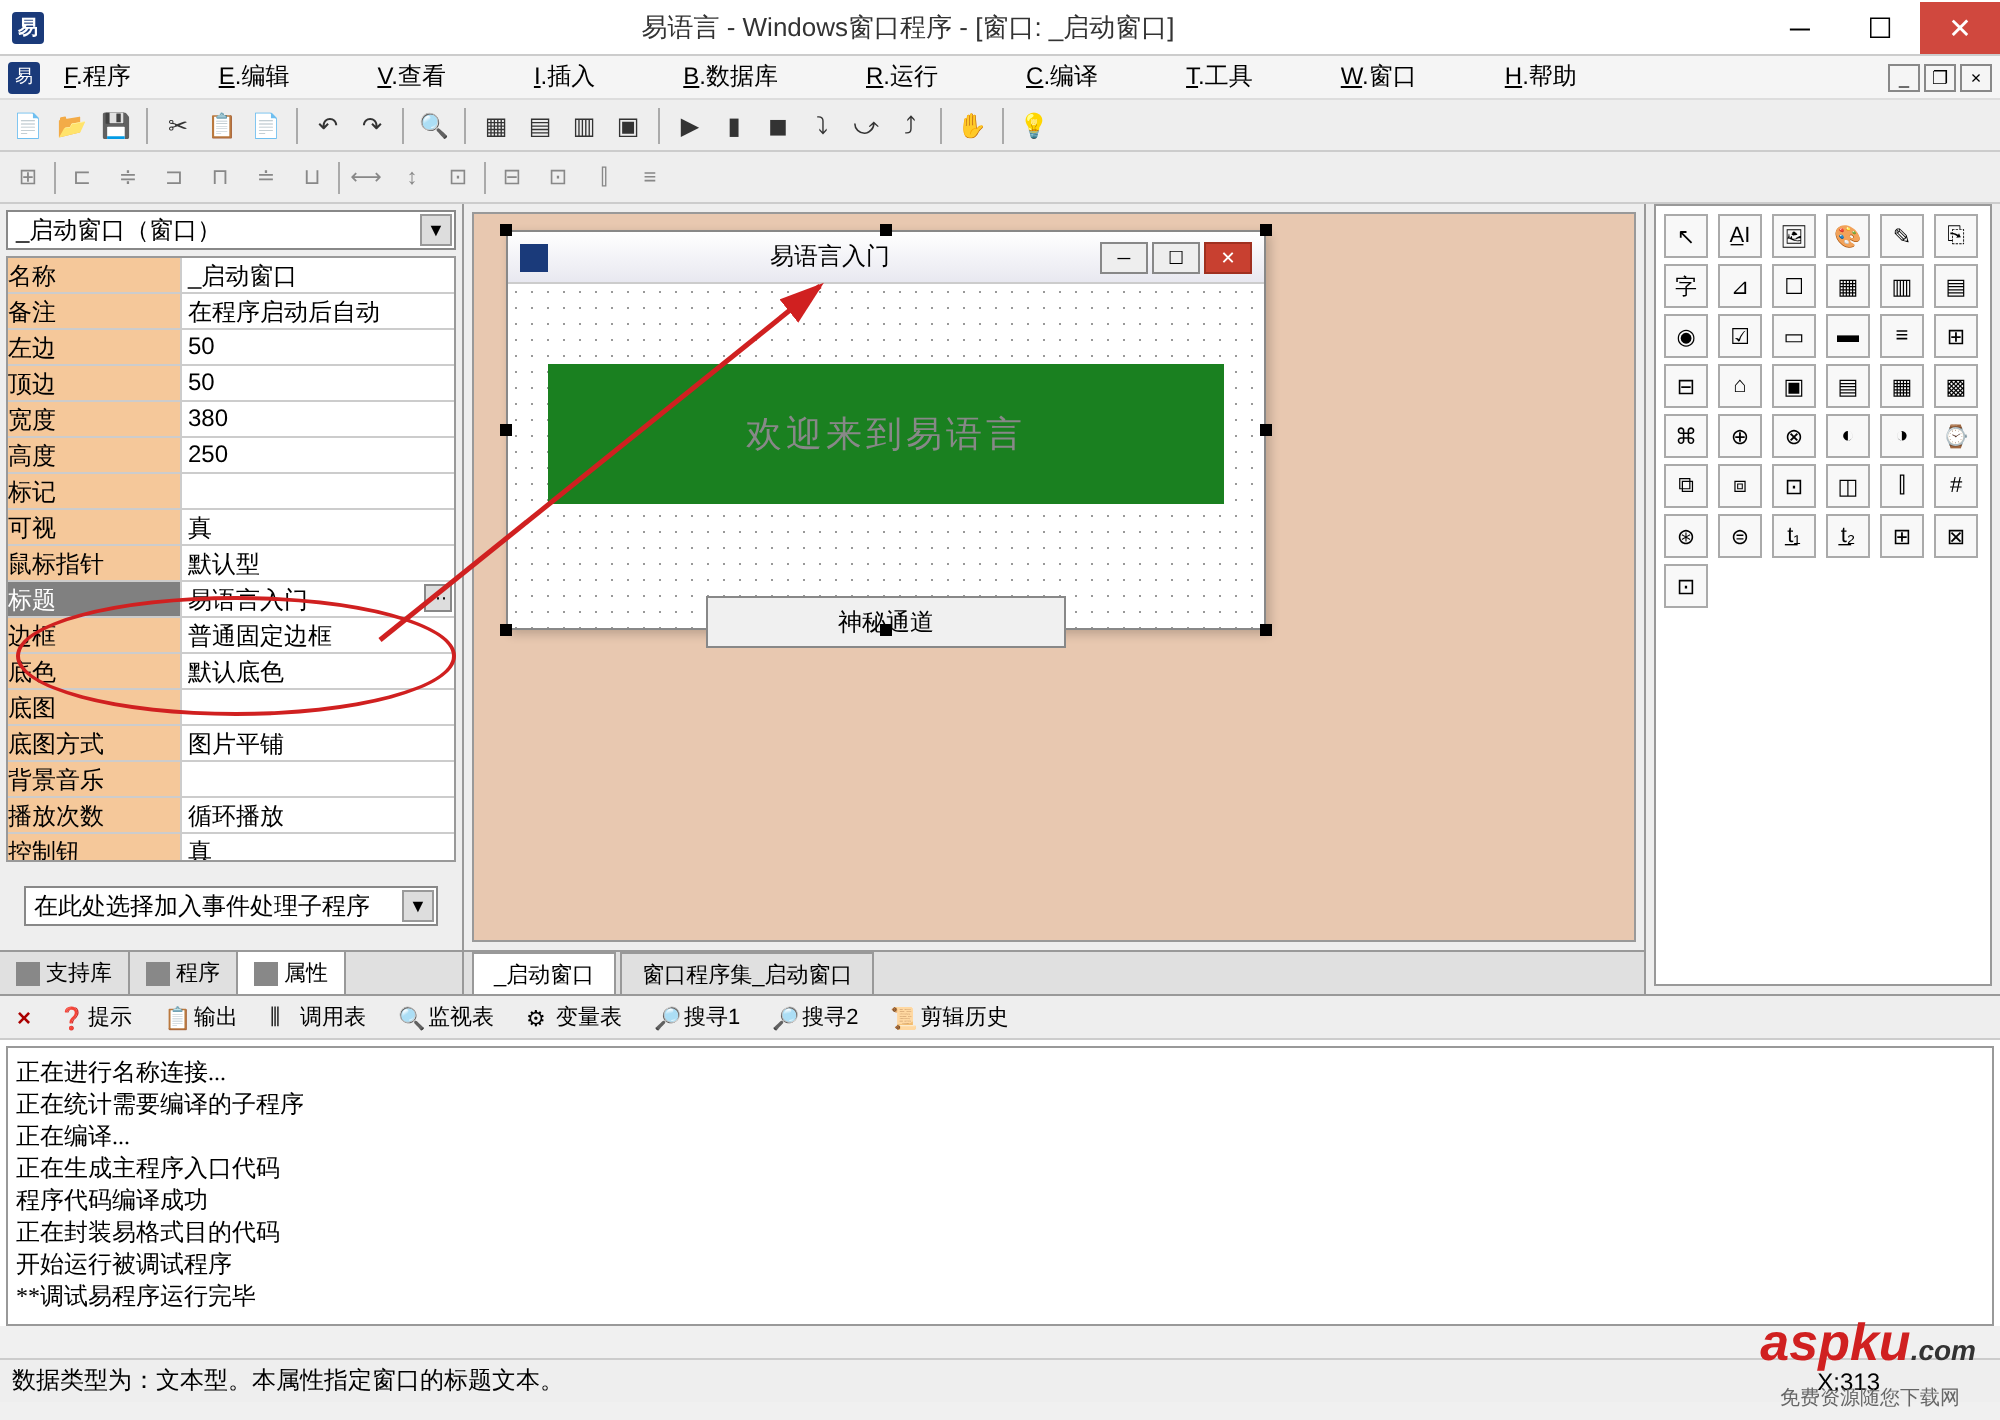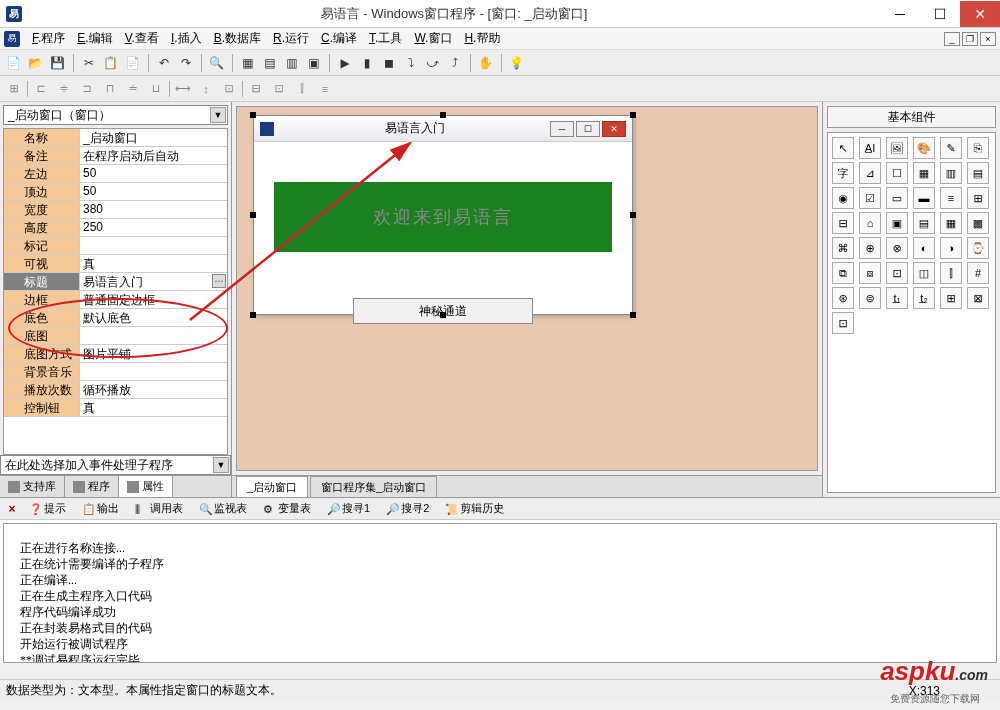--- a/index.html
+++ b/index.html
@@ -22,26 +22,26 @@
 .toolbar .tbtn { width: 20px; height: 20px; border: 1px solid transparent; display: flex; align-items: center; justify-content: center; font-size: 12px; cursor: pointer; color: #333; }
 .toolbar .sep { width: 1px; height: 18px; background: #aaa; margin: 0 3px; }
 .toolbar2 { background: #eee; height: 26px; display: flex; align-items: center; padding: 0 4px; border-bottom: 1px solid #ccc; gap: 3px; }
 .toolbar2 .tbtn { width: 20px; height: 20px; display: flex; align-items: center; justify-content: center; font-size: 11px; color: #888; cursor: pointer; }
 .mainarea { display: flex; height: 395px; }
 .leftpanel { width: 232px; background: #eee; border-right: 1px solid #999; display: flex; flex-direction: column; }
 .propdrop { margin: 3px; border: 1px solid #888; background: #fff; height: 20px; display: flex; align-items: center; padding: 0 4px; font-size: 12px; position: relative; }
 .propdrop .ddbtn { position: absolute; right: 1px; width: 16px; height: 16px; background: #ddd; border: 1px solid #999; display: flex; align-items: center; justify-content: center; font-size: 9px; }
 .proptable { flex: 1; margin: 0 3px; border: 1px solid #999; overflow-y: auto; background: #fff; }
 .proprow { display: flex; border-bottom: 1px solid #ccc; height: 18px; }
-.proprow .pname { width: 76px; background: #f5c89a; border-right: 1px solid #ccc; padding: 1px 20px; font-size: 12px; overflow: hidden; white-space: nowrap; }
+.proprow .pname { width: 87px; background: #f5c89a; border-right: 1px solid #ccc; padding: 1px 0; font-size: 12px; overflow: hidden; white-space: nowrap; }
 .proprow .pval { flex: 1; padding: 1px 3px; font-size: 12px; overflow: hidden; white-space: nowrap; position: relative; }
 .proprow.selected .pname { background: #808080; color: #fff; }
 .proprow.selected .pval { background: #fff; }
 .proprow .editbtn { position: absolute; right: 1px; top: 1px; width: 14px; height: 14px; background: #ddd; border: 1px solid #888; font-size: 9px; display: flex; align-items: center; justify-content: center; }
-.eventdrop { margin: 0; border: 1px solid #888; background: #fff; height: 20px; display: flex; align-items: center; padding: 0 4px; font-size: 12px; position: relative; }
+.eventdrop { margin: 12px; border: 1px solid #888; background: #fff; height: 20px; display: flex; align-items: center; padding: 0 4px; font-size: 12px; position: relative; }
 .eventdrop .ddbtn { position: absolute; right: 1px; width: 16px; height: 16px; background: #ddd; border: 1px solid #999; display: flex; align-items: center; justify-content: center; font-size: 9px; }
 .lefttabs { height: 22px; display: flex; background: #e0e0e0; border-top: 1px solid #999; }
 .lefttabs .ltab { padding: 3px 8px; border-right: 1px solid #999; font-size: 11px; display: flex; align-items: center; gap: 3px; cursor: pointer; justify-content: space-between; }
 .lefttabs .ltab.active { background: #fff; }
 .lefttabs .licon { width: 12px; height: 12px; background: #888; }
 .center { flex: 1; display: flex; flex-direction: column; background: #eee; }
 .designarea { flex: 1; background: #e8c8b0; margin: 4px; border: 1px solid #999; position: relative; overflow: hidden; }
 .formpreview { position: absolute; left: 16px; top: 8px; width: 380px; background: #fff; border: 1px solid #888; box-shadow: 2px 2px 5px rgba(0,0,0,0.2); }
 .formpreview::before, .formpreview::after { content: ''; position: absolute; width: 6px; height: 6px; background: #000; }
 .formpreview::before { top: -4px; left: 50%; margin-left: -3px; }
@@ -61,21 +61,21 @@
 .centertabs .ctab.active { background: #fff; }
 .rightpanel { width: 178px; background: #eee; border-left: 1px solid #999; display: flex; flex-direction: column; }
 .rphead { height: 22px; border: 1px solid #999; margin: 4px; display: flex; align-items: center; justify-content: center; font-size: 12px; background: #f5f5f5; }
 .palette { flex: 1; margin: 0 4px 4px; border: 1px solid #999; background: #fff; padding: 4px; display: grid; grid-template-columns: repeat(6, 1fr); gap: 3px; align-content: start; }
 .pitem { width: 22px; height: 22px; border: 1px solid #aaa; display: flex; align-items: center; justify-content: center; font-size: 11px; background: #f8f8f8; cursor: pointer; }
 .bottomarea { border-top: 1px solid #999; background: #fff; }
 .bottomtabs { height: 22px; display: flex; align-items: center; background: #eee; border-bottom: 1px solid #ccc; padding: 0 4px; gap: 2px; }
 .bottomtabs .xbtn { width: 16px; height: 16px; display: flex; align-items: center; justify-content: center; font-weight: bold; color: #a00; cursor: pointer; }
 .bottomtabs .btab { padding: 2px 6px; font-size: 11px; display: flex; align-items: center; gap: 3px; border: 1px solid transparent; cursor: pointer; }
 .bottomtabs .bicon { width: 12px; height: 12px; display: inline-block; }
-.output { height: 140px; margin: 3px; border: 1px solid #999; padding: 16px; font-size: 12px; line-height: 16px; overflow: auto; background: #fff; font-family: SimSun; }
+.output { height: 140px; margin: 3px; border: 1px solid #999; padding: 4px; font-size: 12px; line-height: 16px; overflow: auto; background: #fff; font-family: SimSun; }
 .statusbar { height: 22px; background: #eee; border-top: 1px solid #ccc; display: flex; align-items: center; padding: 0 6px; font-size: 12px; position: relative; margin-top: 16px; }
 .statusbar .coord { position: absolute; right: 60px; }
 .ellipse { position: absolute; left: 8px; top: 298px; width: 220px; height: 60px; border: 2px solid #d02020; border-radius: 50%; pointer-events: none; z-index: 10; }
 .arrow { position: absolute; left: 170px; top: 135px; z-index: 9; pointer-events: none; }
 .watermark { position: absolute; right: 12px; bottom: 23px; font-size: 26px; font-weight: bold; font-style: italic; color: #d02020; z-index: 20; }
 .watermark .com { font-size: 14px; color: #333; }
 .watermark-sub { position: absolute; right: 20px; bottom: 4px; font-size: 10px; color: #666; z-index: 20; }
 </style>
 </head>
 <body>
@@ -88,21 +88,21 @@
   <div class="winbtns">
     <div class="winbtn">─</div>
     <div class="winbtn">☐</div>
     <div class="winbtn close">✕</div>
   </div>
 </div>
 
 <div class="menubar">
   <div class="mleft">
     <div class="eicon2">易</div>
-    <div id="menuitems" style="display: flex;">
+    <div id="menuitems" style="display: flex; gap: 32px;">
         <div class="mitem"><u>F</u>.程序</div>
         <div class="mitem"><u>E</u>.编辑</div>
         <div class="mitem"><u>V</u>.查看</div>
         <div class="mitem"><u>I</u>.插入</div>
         <div class="mitem"><u>B</u>.数据库</div>
         <div class="mitem"><u>R</u>.运行</div>
         <div class="mitem"><u>C</u>.编译</div>
         <div class="mitem"><u>T</u>.工具</div>
         <div class="mitem"><u>W</u>.窗口</div>
         <div class="mitem"><u>H</u>.帮助</div>
@@ -199,20 +199,24 @@
           <div class="pval">250</div>
         </div>
         <div class="proprow">
           <div class="pname">标记</div>
           <div class="pval"></div>
         </div>
         <div class="proprow">
           <div class="pname">可视</div>
           <div class="pval">真</div>
         </div>
+        <div class="proprow">
+          <div class="pname">鼠标指针</div>
+          <div class="pval">默认型</div>
+        </div>
         <div class="proprow selected">
           <div class="pname">标题</div>
           <div class="pval">易语言入门<div class="editbtn">⋯</div></div>
         </div>
         <div class="proprow">
           <div class="pname">边框</div>
           <div class="pval">普通固定边框</div>
         </div>
         <div class="proprow">
           <div class="pname">底色</div>
@@ -283,21 +287,20 @@
         </div>
       </div>
     </div>
     <div class="centertabs" id="centertabs">
         <div class="ctab active">_启动窗口</div>
         <div class="ctab">窗口程序集_启动窗口</div>
       </div>
   </div>
 
   <div class="rightpanel">
-    <div class="rphead">基本组件</div>
     <div class="palette" id="palette">
         <div class="pitem">↖</div>
         <div class="pitem">A̲I</div>
         <div class="pitem">🖼</div>
         <div class="pitem">🎨</div>
         <div class="pitem">✎</div>
         <div class="pitem">⎘</div>
         <div class="pitem">字</div>
         <div class="pitem">⊿</div>
         <div class="pitem">☐</div>

